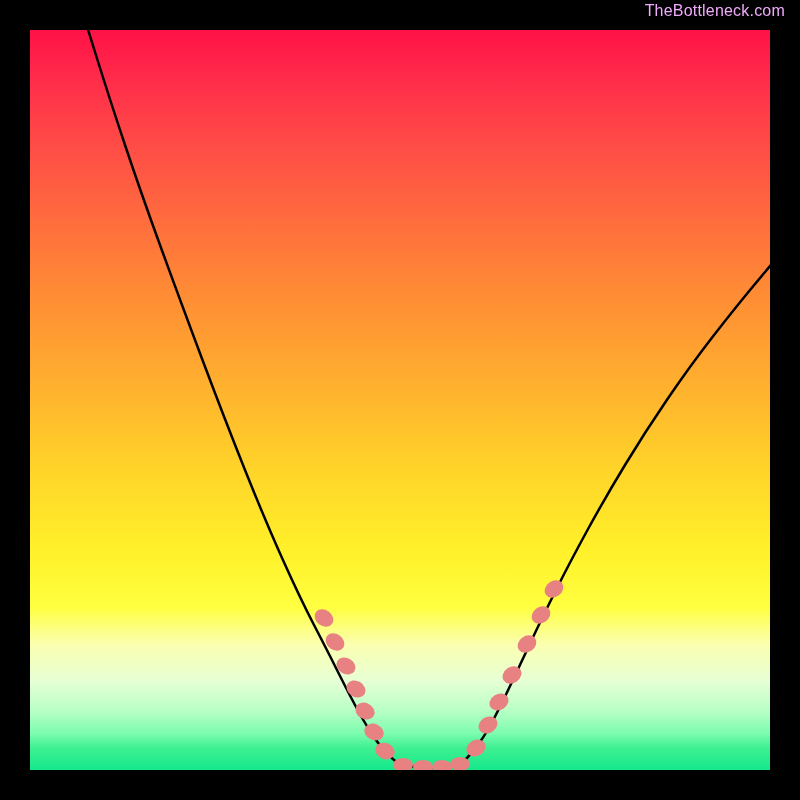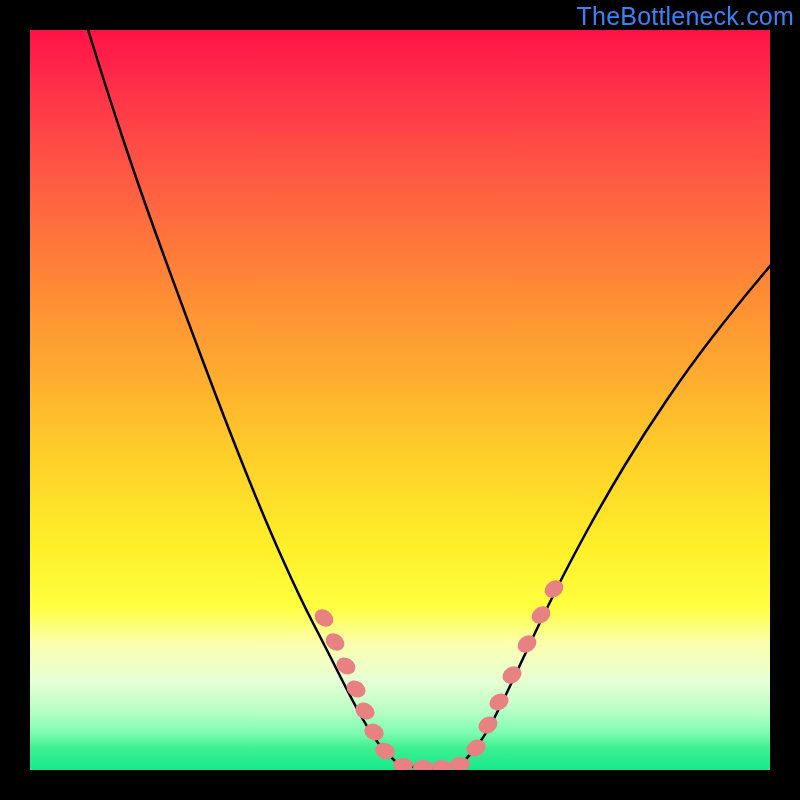--- a/index.html
+++ b/index.html
@@ -38,23 +38,23 @@
       #b8ffc5 92%,
       #7dfcb0 95%,
       #3ff091 97%,
       #14e98c 100%
     );
     overflow: hidden;
   }
   .watermark {
     position: absolute;
     top: 2px;
-    right: 6px;
-    color: #3b82f6;
-    font-size: 25px;
+    right: 15px;
+    color: #f0abfc;
+    font-size: 16px;
     font-weight: 400;
     letter-spacing: 0.2px;
     user-select: none;
   }
   svg.curve {
     position: absolute;
     left: 0;
     top: 0;
     width: 740px;
     height: 740px;

